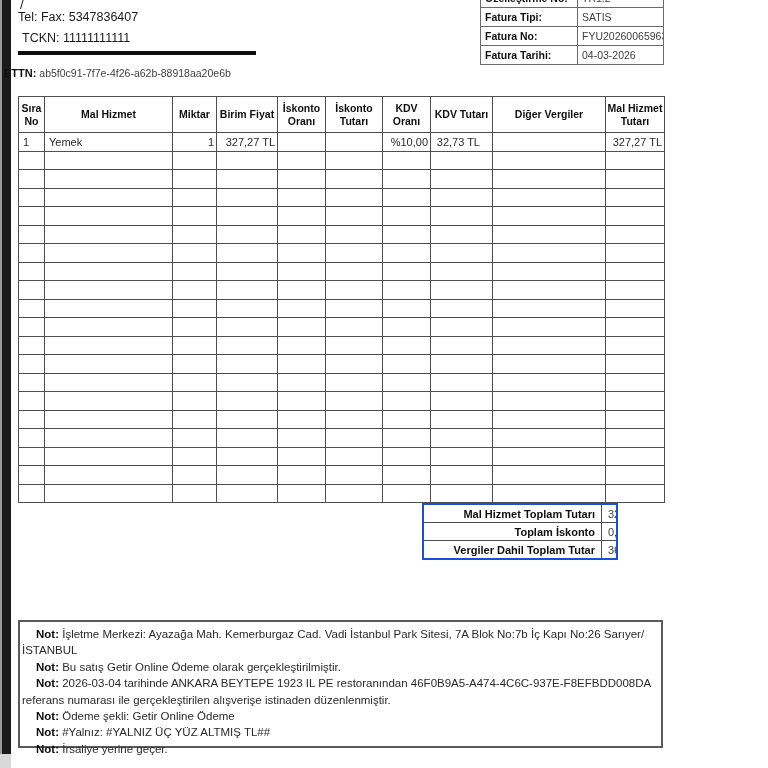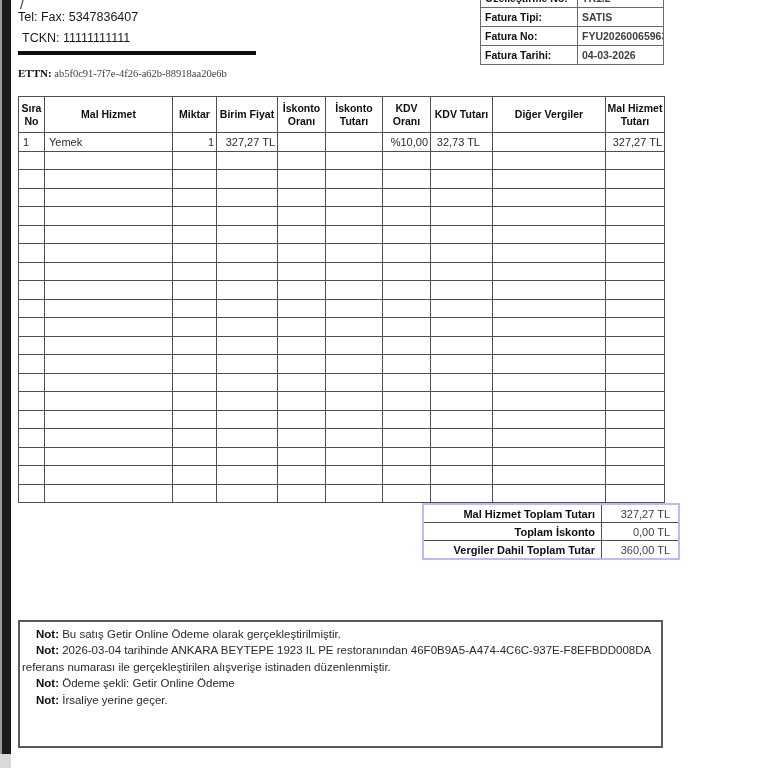--- a/index.html
+++ b/index.html
@@ -10,39 +10,39 @@
   
   .edge-light{position:absolute;left:0;top:0;width:2px;height:768px;background:#9b9b9b;}
   .edge-dark{position:absolute;left:2px;top:0;width:9px;height:754px;background:#1b1b1b;}
   .edge-bottom{position:absolute;left:0;top:754px;width:11px;height:14px;background:#d9d9d9;}
 
   
   .slash{position:absolute;left:20px;top:-3px;font-size:13px;}
   .tel{position:absolute;left:18px;top:10px;font-size:12.5px;}
   .tckn{position:absolute;left:22px;top:31px;font-size:12.5px;}
   .thick-line{position:absolute;left:18px;top:51px;width:238px;height:4px;background:#0e0e0e;}
-  .ettn{position:absolute;left:18px;top:67px;font-size:10.5px;color:#3f3f3f;font-family:Liberation Serif, serif;}
+  .ettn{position:absolute;left:4px;top:67px;font-size:10.5px;color:#3f3f3f;}
   .ettn b{font-size:11px;color:#0e0e0e;}
 
   
   #invoice-info{position:absolute;left:480px;top:-12px;width:184px;border-collapse:collapse;table-layout:fixed;}
-  #invoice-info td{border:1px solid #6a6a6a;padding:3px 4px;font-size:10.5px;line-height:12px;height:12px;overflow:hidden;white-space:nowrap;font-weight:bold;}
+  #invoice-info td{border:1px solid #6a6a6a;padding:3px 4px;font-size:10.5px;line-height:12px;height:12px;overflow:hidden;white-space:nowrap;}
   #invoice-info td.lbl{font-weight:bold;color:#111;width:88px;}
   #invoice-info td.val{color:#3f3f3f;}
 
   
   #items{position:absolute;left:18px;top:96px;width:646px;border-collapse:collapse;table-layout:fixed;border:1px solid #c4b5fd;}
   #items th{border:1px solid #4f4f4f;font-size:10.5px;line-height:12.5px;font-weight:bold;text-align:center;color:#0f0f0f;height:35px;padding:0 1px;overflow:hidden;}
   #items td{border:1px solid #4f4f4f;height:17.5px;font-size:11px;color:#2a2a2a;padding:0 3px;overflow:hidden;white-space:nowrap;}
   #items td.c-left{text-align:left;padding-left:4px;}
   #items td.c-right{text-align:right;padding-right:2px;}
   #items td.c-right-pad{text-align:right;padding-right:12px;}
 
   
-  #totals{position:absolute;left:422px;top:503px;width:258px;border-collapse:collapse;table-layout:fixed;border:2px solid #c4b5fd;}
+  #totals{position:absolute;left:422px;top:503px;width:196px;border-collapse:collapse;table-layout:fixed;border:2px solid #1d4ed8;}
   #totals td{border:1px solid #4f4f4f;height:17px;font-size:11px;padding:0 6px;overflow:hidden;white-space:nowrap;}
   #totals td.lbl{font-weight:bold;text-align:right;color:#0f0f0f;width:165px;}
   #totals td.val{text-align:right;color:#3f3f3f;padding-right:8px;}
 
   
   #notes{position:absolute;left:18px;top:620px;width:645px;height:128px;box-sizing:border-box;border:2px solid #5a5a5a;padding:4px 10px 0 2px;}
   #notes p{margin:0;font-size:11.5px;line-height:16.4px;text-indent:14px;color:#2a2a2a;}
   #notes p b{color:#0e0e0e;}
 </style>
 </head>
@@ -366,19 +366,21 @@
       <td class="val">0,00 TL</td>
     </tr>
     <tr>
       <td class="lbl">Vergiler Dahil Toplam Tutar</td>
       <td class="val">360,00 TL</td>
     </tr>
   </tbody>
     </table>
 
   <div id="notes">
+    <p><b>Not:</b> <span>İşletme Merkezi: Ayazağa Mah. Kemerburgaz Cad. Vadi İstanbul Park Sitesi, 7A Blok No:7b İç Kapı No:26 Sarıyer/ İSTANBUL</span></p>
     <p><b>Not:</b> <span>Bu satış Getir Online Ödeme olarak gerçekleştirilmiştir.</span></p>
     <p><b>Not:</b> <span>2026-03-04 tarihinde ANKARA BEYTEPE 1923 IL PE restoranından 46F0B9A5-A474-4C6C-937E-F8EFBDD008DA referans numarası ile gerçekleştirilen alışverişe istinaden düzenlenmiştir.</span></p>
     <p><b>Not:</b> <span>Ödeme şekli: Getir Online Ödeme</span></p>
+    <p><b>Not:</b> <span>#Yalnız: #YALNIZ ÜÇ YÜZ ALTMIŞ TL##</span></p>
     <p><b>Not:</b> <span>İrsaliye yerine geçer.</span></p>
   </div>
 
 </div>
 
 </body></html>

